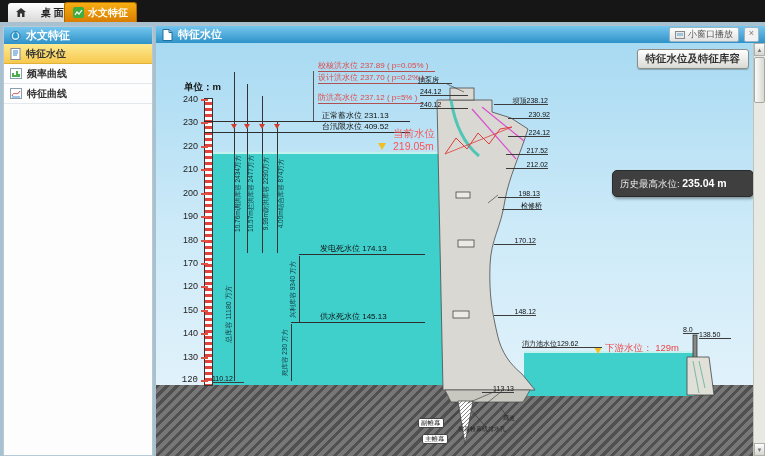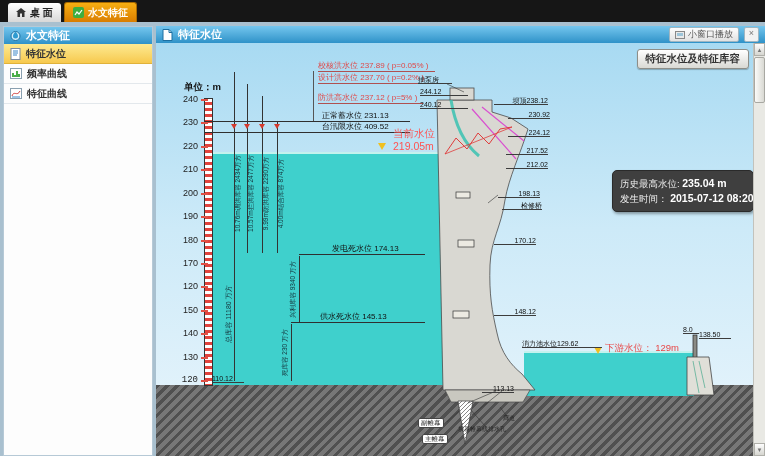--- a/index.html
+++ b/index.html
@@ -1,21 +1,21 @@
 <!DOCTYPE html>
 <html><head>
 <meta charset="utf-8">
 <style>
   html,body{margin:0;padding:0;}
   body{width:765px;height:456px;position:relative;overflow:hidden;background:#a9c0cf;
        font-family:"Liberation Sans","DejaVu Sans",sans-serif;-webkit-font-smoothing:antialiased;}
   .topbar{position:absolute;left:0;top:0;width:765px;height:22px;background:#161616;}
   .tab{position:absolute;bottom:0;height:19px;border-radius:3px 3px 0 0;display:flex;align-items:center;
        font-size:10px;padding:0 8px;cursor:default;}
-  .tab-desktop{left:8px;background:linear-gradient(#ffffff,#d8d8d8);color:#222;font-weight:bold;gap:4px;}
+  .tab-desktop{left:8px;background:linear-gradient(#ffffff,#d8d8d8);color:#222;font-weight:bold;gap:15px;}
   .tab-active{left:64px;background:linear-gradient(#f7ae12,#d97d00);color:#fff;font-weight:bold;gap:4px;
        border:1px solid #a96a00;border-bottom:none;}
   .sidebar{position:absolute;left:3px;top:26px;width:150px;bottom:0;background:#fdfdfd;border:1px solid #b6c9d6;box-sizing:border-box;}
   .side-header{height:17px;background:linear-gradient(#74c6ee,#2f92c8);color:#fff;font-size:11px;font-weight:bold;
        display:flex;align-items:center;gap:5px;padding:0 6px;}
   .side-item{height:19px;display:flex;align-items:center;gap:5px;padding:0 6px;font-size:10px;font-weight:bold;
        color:#333;border-bottom:1px solid #e3e8ec;background:#fdfdfd;}
   .side-item.selected{background:linear-gradient(#fdea92,#f7c94e);border-bottom:1px solid #e0b23a;}
   .main{position:absolute;left:156px;top:26px;right:0;bottom:0;background:#dff0fa;}
   .main-header{position:absolute;left:0;top:0;right:0;height:17px;background:linear-gradient(#74c6ee,#2f92c8);
@@ -168,21 +168,21 @@
     <div class="flood" style="top:17px;">校核洪水位 237.89 ( p=0.05% )</div>
     <div class="flood" style="top:29px;">设计洪水位 237.70 ( p=0.2% )</div>
     <div class="flood" style="top:41px;margin-top:8px;">防洪高水位 237.12 ( p=5% )</div>
     <div class="vline" style="left:157px;top:28px;height:50px;"></div>
 
     <div class="lbl" style="left:166px;top:68px;font-size:8px;">正常蓄水位  231.13</div>
     <div class="hline" style="left:49px;top:78px;width:205px;"></div>
     <div class="lbl" style="left:166px;top:79px;font-size:8px;">台汛限水位  409.52</div>
     <div class="hline" style="left:49px;top:89px;width:205px;"></div>
 
-    <div class="lbl" style="left:164px;top:201px;font-size:8px;margin-left:12px;">发电死水位  174.13</div>
+    <div class="lbl" style="left:164px;top:201px;font-size:8px;">发电死水位  174.13</div>
     <div class="hline" style="left:143px;top:211px;width:126px;"></div>
     <div class="lbl" style="left:164px;top:269px;font-size:8px;">供水死水位  145.13</div>
     <div class="hline" style="left:135px;top:279px;width:134px;"></div>
 
     <div class="rot" style="left:8px;top:266px;width:130px;font-size:7px;">总库容 11180 万方</div>
     <div class="capline" style="left:143px;top:213px;height:66px;"></div>
     <div class="rot" style="left:82px;top:242px;width:110px;">兴利库容 9340 万方</div>
     <div class="capline" style="left:135px;top:281px;height:57px;"></div>
     <div class="rot" style="left:84px;top:305px;width:90px;">死库容 230 万方</div>
 
@@ -200,24 +200,20 @@
 
     <div class="pill" style="left:262px;top:375px;">副帷幕</div>
     <div class="pill" style="left:266px;top:391px;">主帷幕</div>
     <div class="tiny" style="left:347px;top:371px;">廊道</div>
     <div class="tiny" style="left:302px;top:382px;">坝基帷幕线排水孔</div>
 
     <div class="tooltip">
       <div>
         <span>历史最高水位:</span>
         <b>235.04 m</b>
-      </div>
-      <div>
-        <span>发生时间：</span>
-        <b>2015-07-12 08:20</b>
       </div>
     </div>
   <div class="tick" style="left: 4px; top: 51px; text-align: right;">240</div>
       <div class="tickdash" style="left: 45px; top: 56px;"></div>
       <div class="tick" style="left: 4px; top: 74.42px;">230</div>
       <div class="tickdash" style="left: 45px; top: 79.42px;"></div>
       <div class="tick" style="left: 4px; top: 97.84px;">220</div>
       <div class="tickdash" style="left: 45px; top: 102.84px;"></div>
       <div class="tick" style="left: 4px; top: 121.26px;">210</div>
       <div class="tickdash" style="left: 45px; top: 126.26px;"></div>

